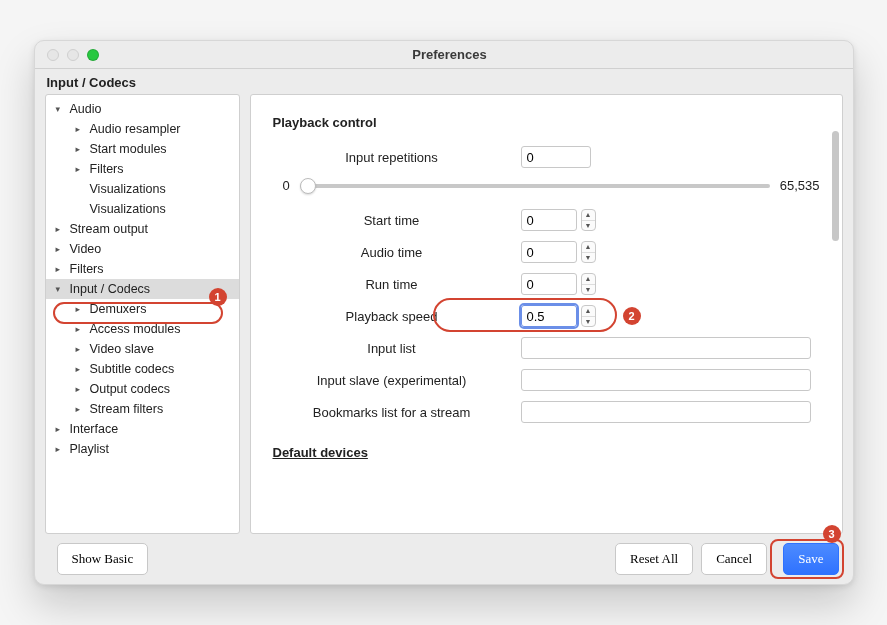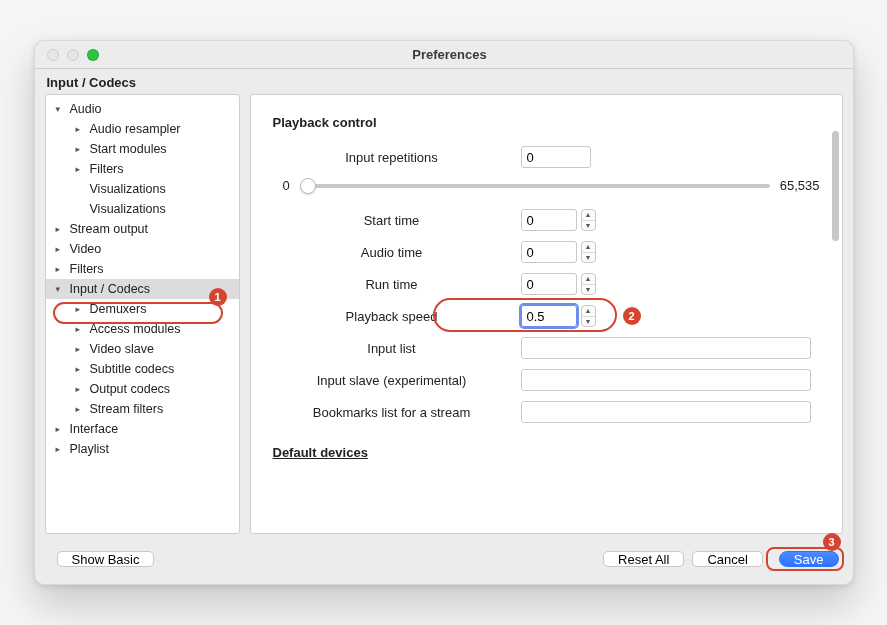--- a/index.html
+++ b/index.html
@@ -111,29 +111,28 @@
   .scrollbar {
     position:absolute; right:3px; top:36px; width:7px; height:110px;
     background:#c7c7c7; border-radius:4px;
   }
 
   .footer {
     height: 50px; display:flex; align-items:center; padding: 0 14px;
     border-top: none;
   }
   .btn {
-    height: 16px; padding: 0 14px;
+    height: 32px; padding: 0 14px;
     border-radius: 5px; border:1px solid #c8c8c8;
-    background:#fff; font-size:13px; font-family:Liberation Sans, sans-serif;
+    background:#fff; font-size:13px; font-family:Liberation Serif, serif;
     display:inline-flex; align-items:center; cursor:default;
   }
   .btn.primary {
     background: #2f72ff; color:#fff; border-color:#2f72ff;
     background: linear-gradient(#4d8bff,#2f72ff);
-    border-radius: 10px;
   }
   .footer .spacer { flex:1; }
   .footer .btn { margin-left: 8px; }
 
   .callout {
     position:absolute; border:2.5px solid #d34431; border-radius:14px; pointer-events:none;
   }
   .badge {
     position:absolute; width:18px; height:18px; border-radius:50%;
     background:#d34431; color:#fff; font-size:11px; font-weight:700;

